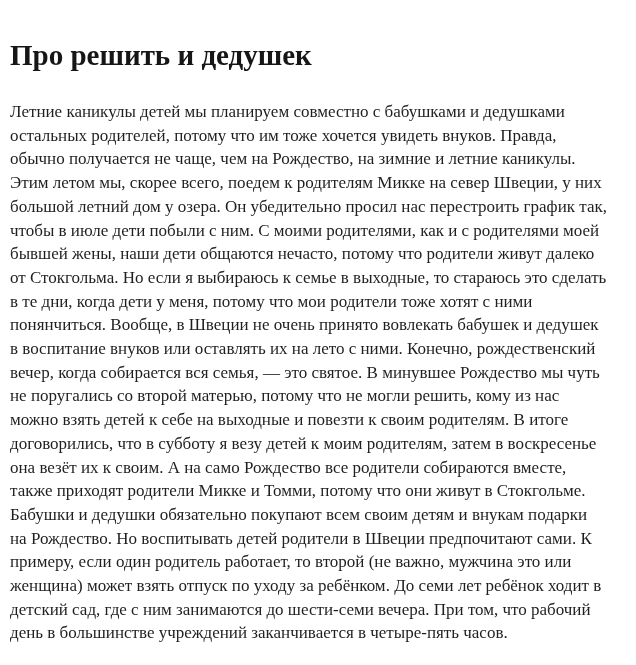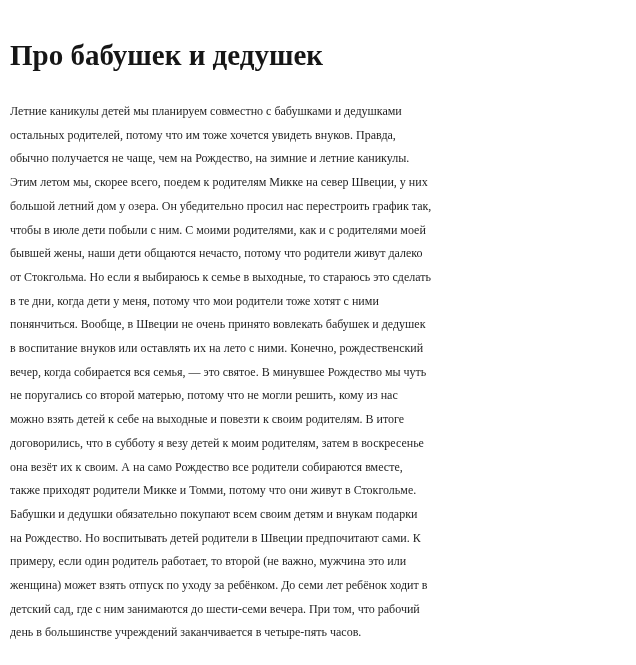--- a/index.html
+++ b/index.html
@@ -20,31 +20,31 @@
   .article h1 {
     margin: 38px 0 0 0;
     font-size: 29px;
     line-height: 35px;
     font-weight: bold;
     color: #161616;
     letter-spacing: 0;
   }
   .article p {
     margin: 27px 0 0 0;
-    font-size: 12px;
+    font-size: 17px;
     line-height: 23.7px;
     white-space: pre-line;
     color: #1f1f1f;
   }
 </style>
 </head>
 <body>
 
 <main class="article">
-  <h1>Про бабушек и дедушек</h1>
+  <h1>Про решить и дедушек</h1>
   <p>Летние каникулы детей мы планируем совместно с бабушками и дедушками
 остальных родителей, потому что им тоже хочется увидеть внуков. Правда,
 обычно получается не чаще, чем на Рождество, на зимние и летние каникулы.
 Этим летом мы, скорее всего, поедем к родителям Микке на север Швеции, у них
 большой летний дом у озера. Он убедительно просил нас перестроить график так,
 чтобы в июле дети побыли с ним. С моими родителями, как и с родителями моей
 бывшей жены, наши дети общаются нечасто, потому что родители живут далеко
 от Стокгольма. Но если я выбираюсь к семье в выходные, то стараюсь это сделать
 в те дни, когда дети у меня, потому что мои родители тоже хотят с ними
 понянчиться. Вообще, в Швеции не очень принято вовлекать бабушек и дедушек

